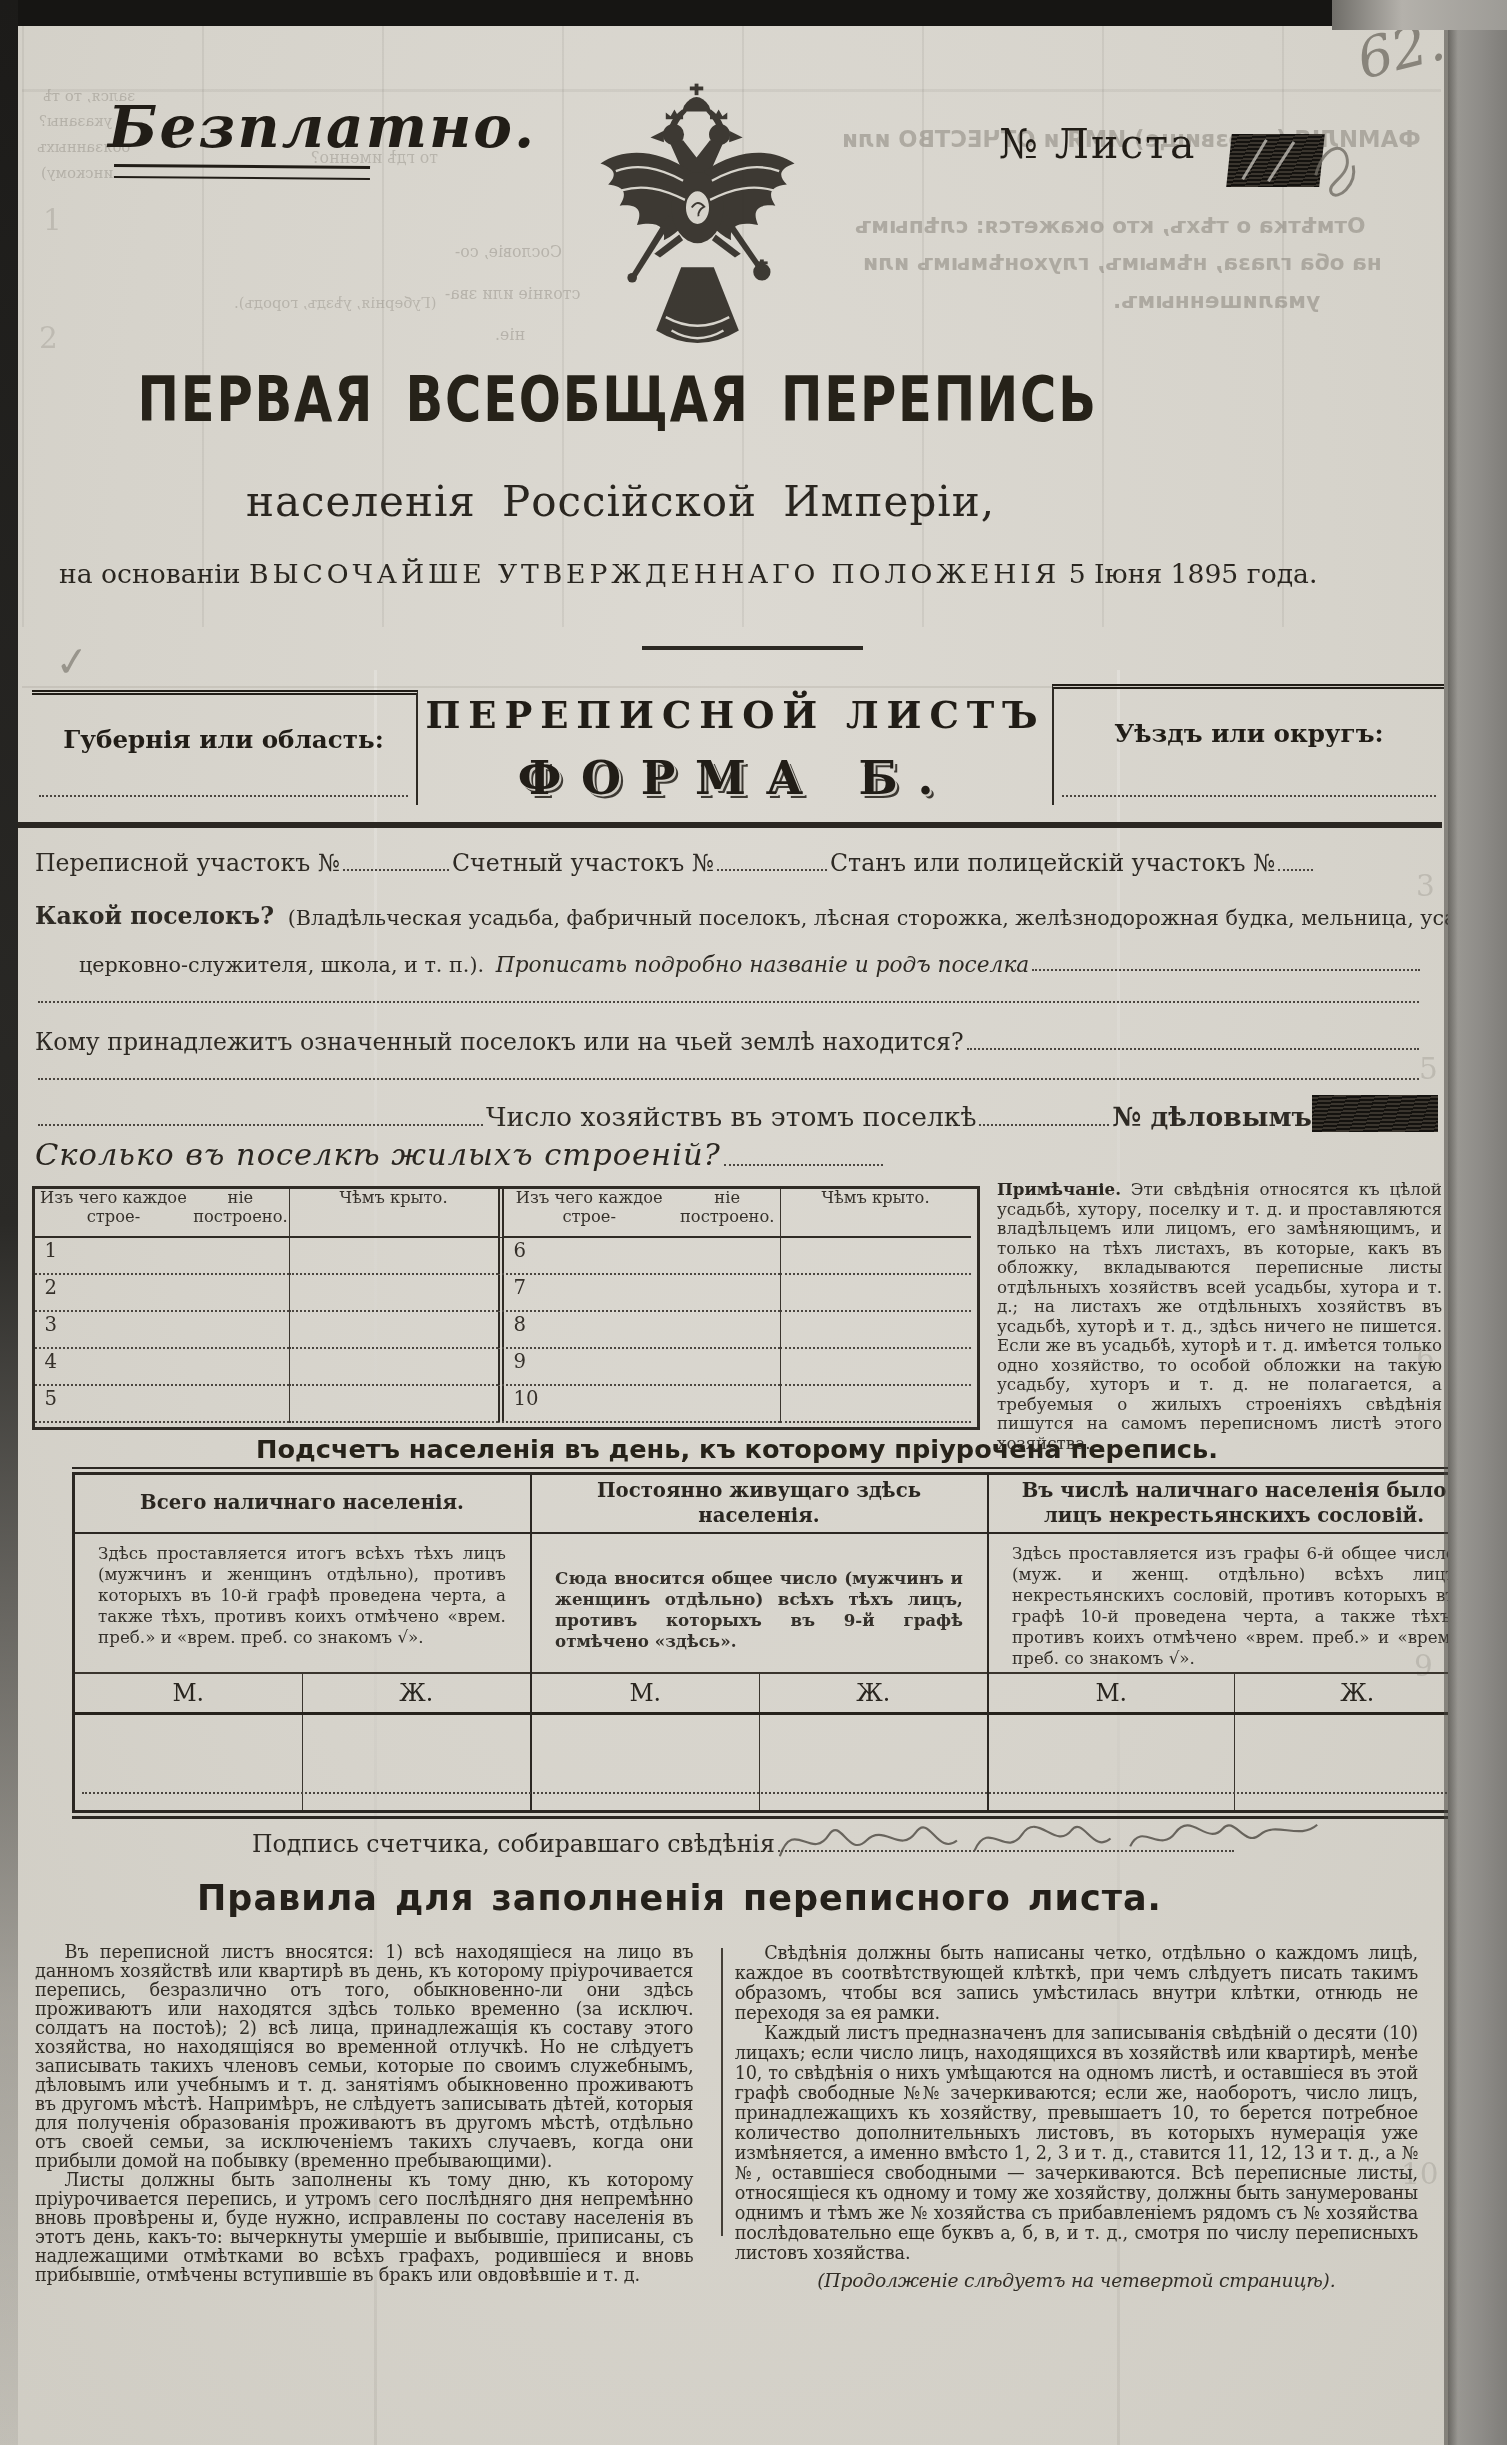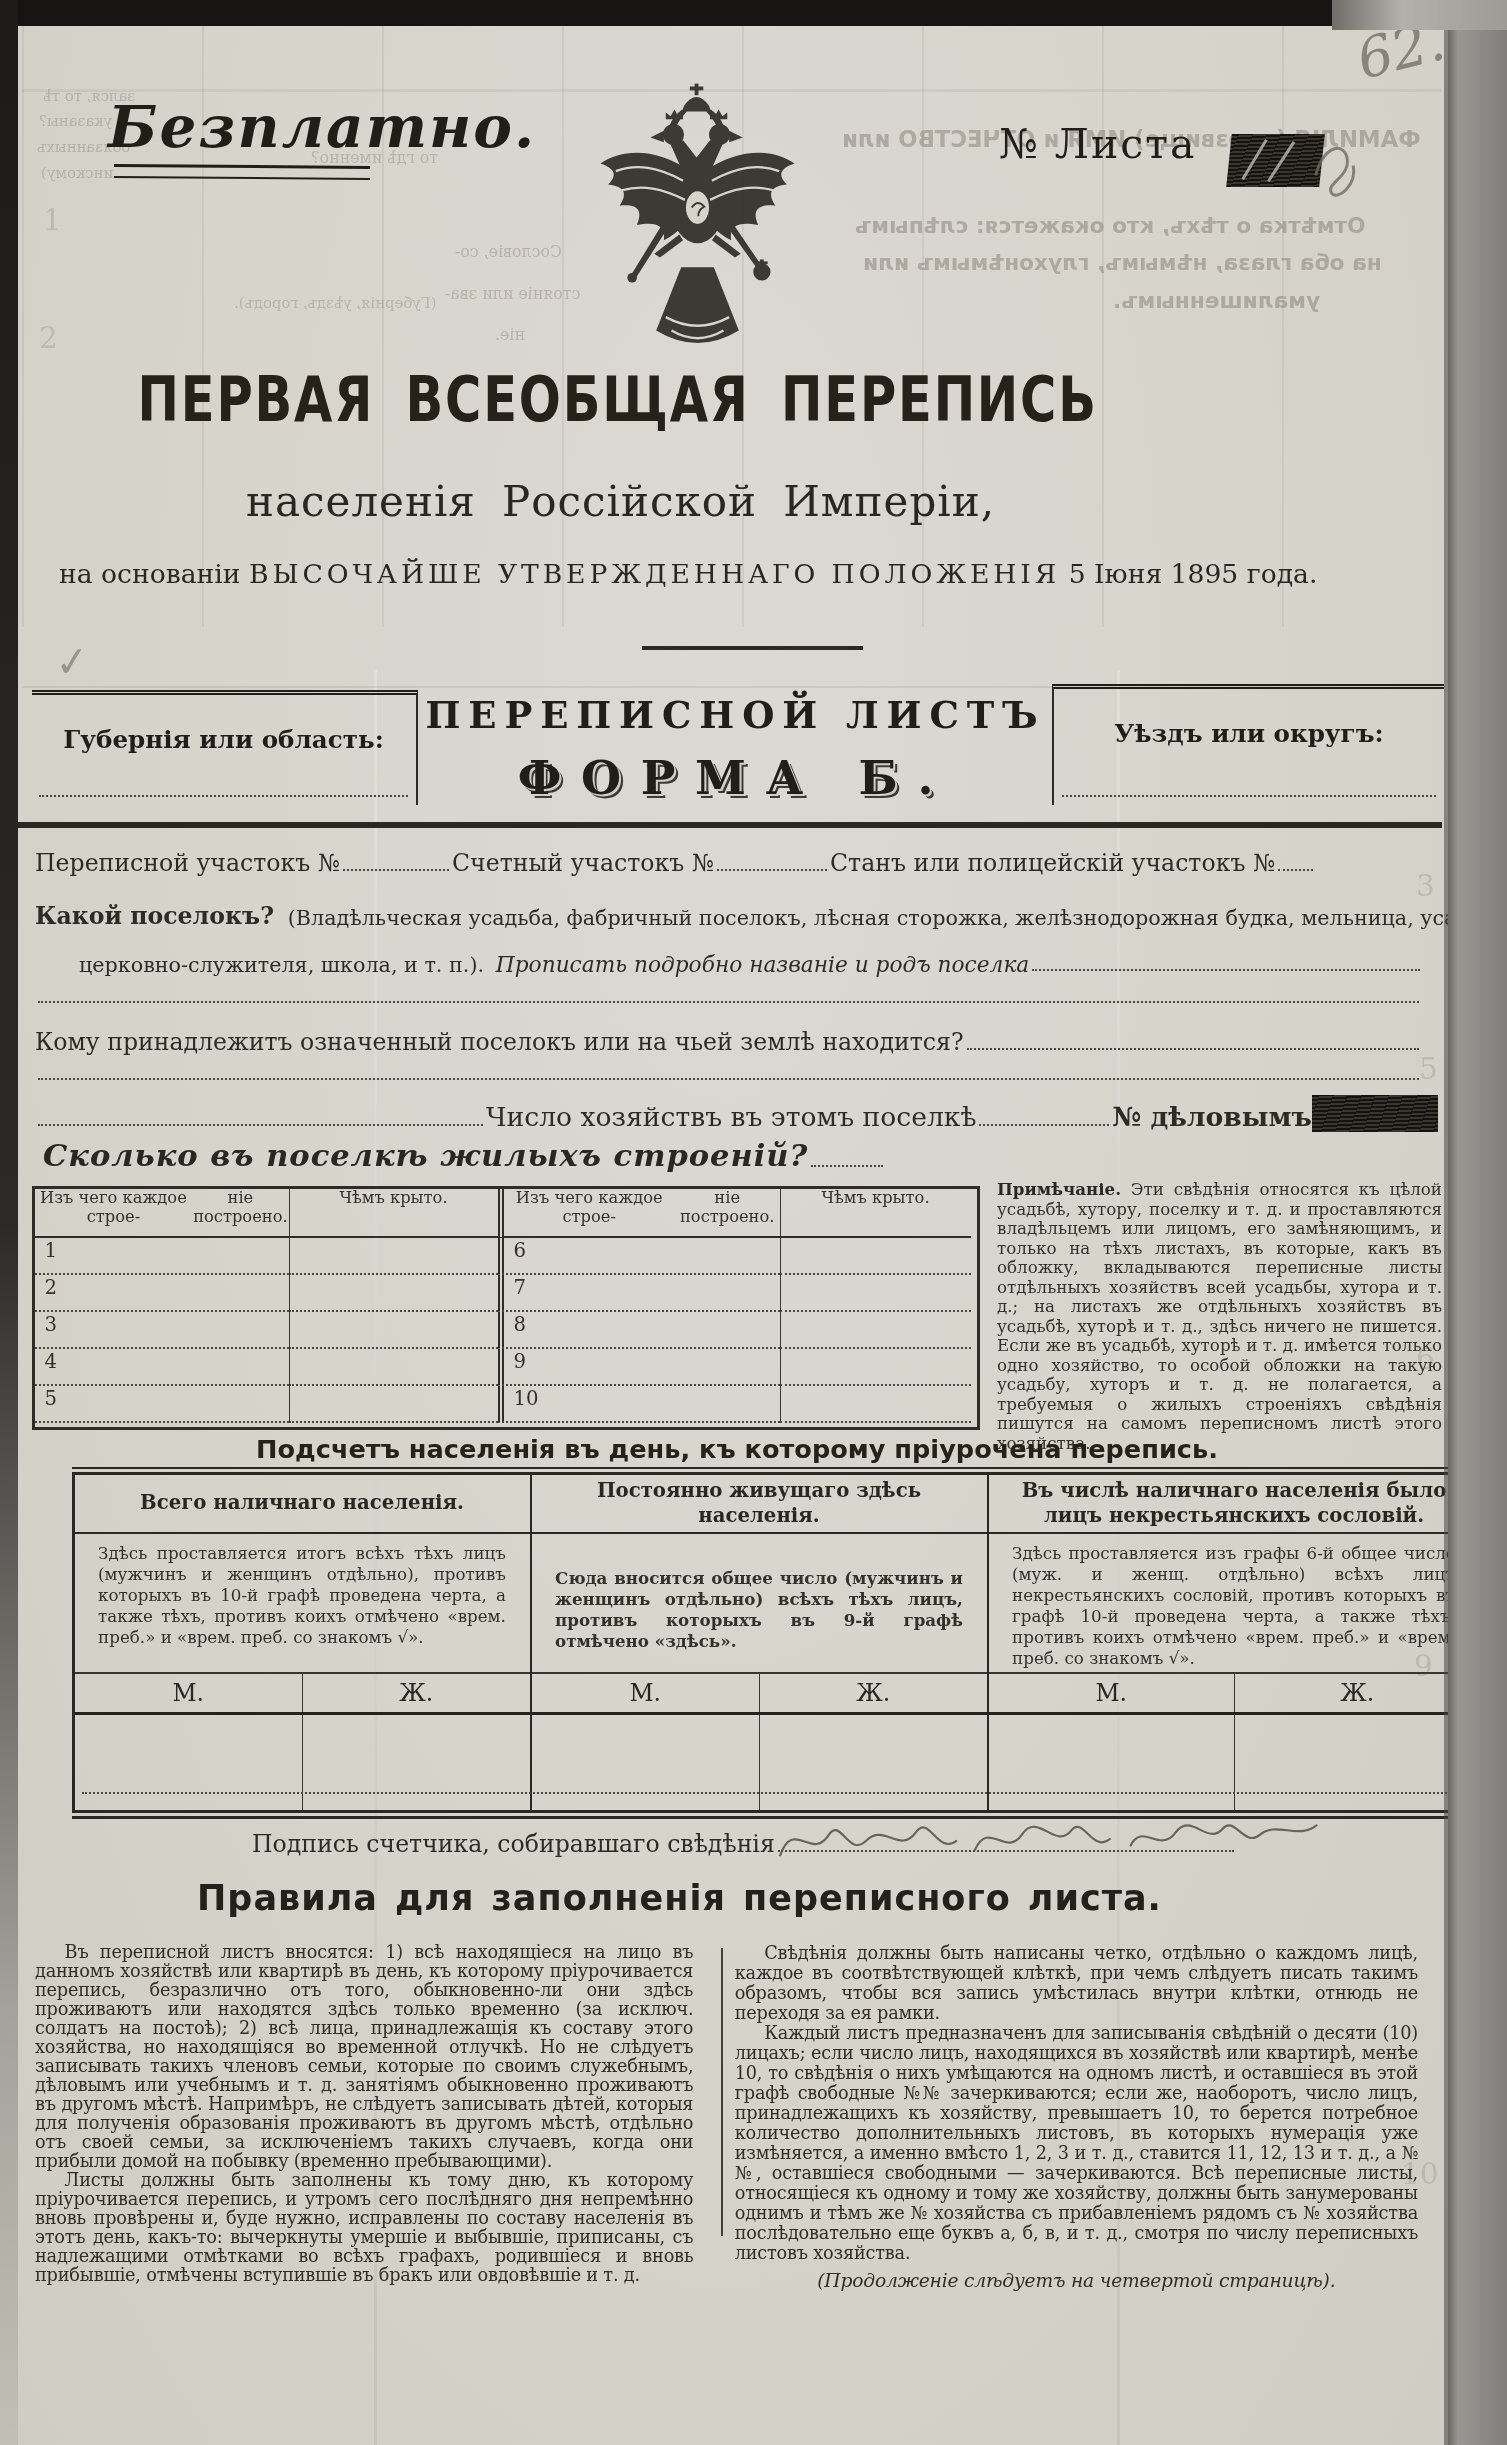--- a/index.html
+++ b/index.html
@@ -61,21 +61,21 @@
   .fh-title2{left:422px;top:751px;width:627px;text-align:center;font-weight:700;font-size:46px;letter-spacing:19.7px;color:var(--ink-dark);
     text-shadow:2px 2px 0 rgba(215,212,204,.95),3.9px 3.9px 0 rgba(33,29,23,.85);}
   .rule-heavy{left:13.8px;top:822px;width:1428px;height:5.9px;background:#2b2722;}
   
   .fline{position:absolute;display:flex;align-items:flex-end;font-size:23.6px;color:var(--ink);}
   .fline .lbl{white-space:nowrap;}
   .fline .small{font-size:20.7px;}
   .fline .ital{font-style:italic;font-size:21.7px;}
   .dots{border-bottom:2px dotted var(--dots);height:2px;margin:0 3px 5.9px 3px;}
   .grow{flex:1;}
-  .script-q{font-style:italic;font-weight:700;font-size:30.5px;letter-spacing:1px;color:#2a2620;margin-left:8px;}
+  .script-q{font-style:italic;font-weight:400;font-size:30.5px;letter-spacing:1px;color:#2a2620;}
   
   .btable{left:31.5px;top:1186px;width:942px;height:238px;border:3px solid #2f2b25;display:grid;
     grid-template-columns:254px 209px 282px 191px;grid-template-rows:49px repeat(5,37px);background:transparent;}
   .bh{border-bottom:2px solid #2f2b25;display:flex;flex-direction:row;justify-content:center;text-align:center;font-size:16.3px;line-height:1.15;color:#35302a;}
   .bc{border-bottom:2px dotted var(--dots);font-size:19.7px;padding:1px 0 0 9.9px;color:#35302a;}
   .c2,.c4{border-left:1.5px solid #3a352e;}
   .c3{border-left:6.9px double #2f2b25;}
   
   .note{left:997px;top:1180px;width:445px;font-size:16.7px;line-height:19.5px;text-align:justify;color:#34302a;margin:0;}
   .note b{color:#2a2620;}

